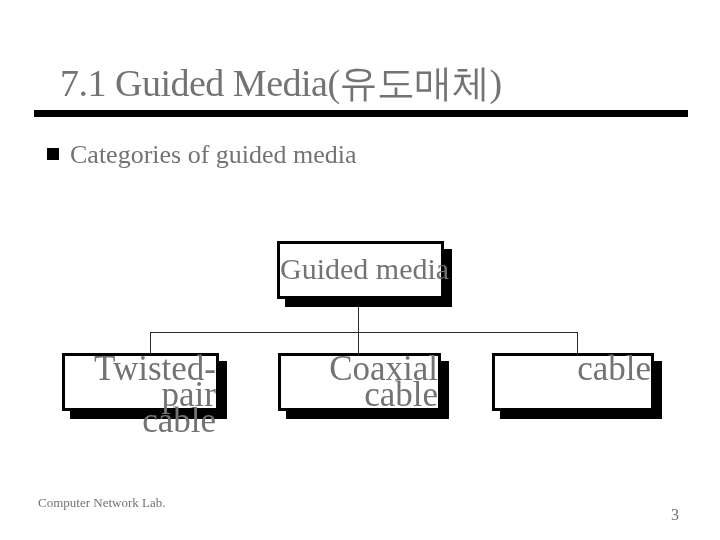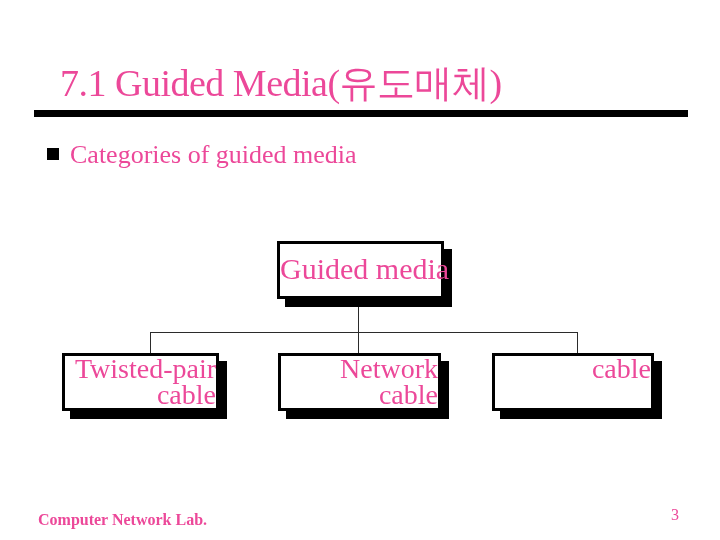--- a/index.html
+++ b/index.html
@@ -1,21 +1,21 @@
 <!DOCTYPE html>
 <html><head>
 <meta charset="utf-8">
 <style>
   * { margin: 0; padding: 0; box-sizing: border-box; }
   html, body { background: #ffffff; }
   .slide {
     position: relative;
     width: 720px; height: 540px;
     background: #ffffff;
-    color: #ec4899;
+    color: #737373;
     font-family: "Liberation Serif", "DejaVu Serif", serif;
     overflow: hidden;
   }
   .title {
     position: absolute; left: 60px; top: 58px;
     font-size: 38px; font-weight: 400; white-space: nowrap;
     letter-spacing: -0.5px;
   }
   .title-rule {
     position: absolute; left: 34px; top: 110px;
@@ -33,34 +33,34 @@
     position: absolute;
     background: #ffffff;
     border: 3px solid #000000;
     box-shadow: 8px 8px 0 #000000;
     text-align: right;
   }
   .node-root {
     left: 277px; top: 241px; width: 167px; height: 58px;
     font-size: 30px; line-height: 50px; white-space: nowrap;
   }
-  .node-child { top: 353px; height: 58px; font-size: 28px; line-height: 26px; }
+  .node-child { top: 353px; height: 58px; font-size: 35px; line-height: 26px; }
   .node-child .line { display: block; }
   .node-c0 { left: 62px;  width: 157px; }
   .node-c1 { left: 278px; width: 163px; }
   .node-c2 { left: 492px; width: 162px; }
   .conn { position: absolute; background: #2b2b2b; }
   .conn-v-root   { left: 358px; top: 306px; width: 1px; height: 26px; }
   .conn-h-bus    { left: 150px; top: 332px; width: 428px; height: 1px; }
   .conn-v-left   { left: 150px; top: 333px; width: 1px; height: 21px; }
   .conn-v-mid    { left: 358px; top: 333px; width: 1px; height: 21px; }
   .conn-v-right  { left: 577px; top: 333px; width: 1px; height: 21px; }
   .footer {
-    position: absolute; left: 38px; top: 511px;
-    font-size: 16px; font-weight: 700; white-space: nowrap;
+    position: absolute; left: 38px; top: 495px;
+    font-size: 13px; font-weight: 400; white-space: nowrap;
   }
   .page-number {
     position: absolute; left: 671px; top: 506px;
     font-size: 16px;
   }
 </style>
 </head>
 <body>
 
 <div class="slide">
@@ -80,21 +80,21 @@
   <div class="node node-root">
     <span>Guided media</span>
   </div>
 
   <div class="node node-child node-c0">
     <span class="line">Twisted-pair</span>
     <span class="line">cable</span>
   </div>
 
   <div class="node node-child node-c1">
-    <span class="line">Network</span>
+    <span class="line">Coaxial</span>
     <span class="line">cable</span>
   </div>
 
   <div class="node node-child node-c2">
     <span class="line">cable</span>
   </div>
 
   <div class="footer">Computer Network Lab.</div>
   <div class="page-number">3</div>
 

